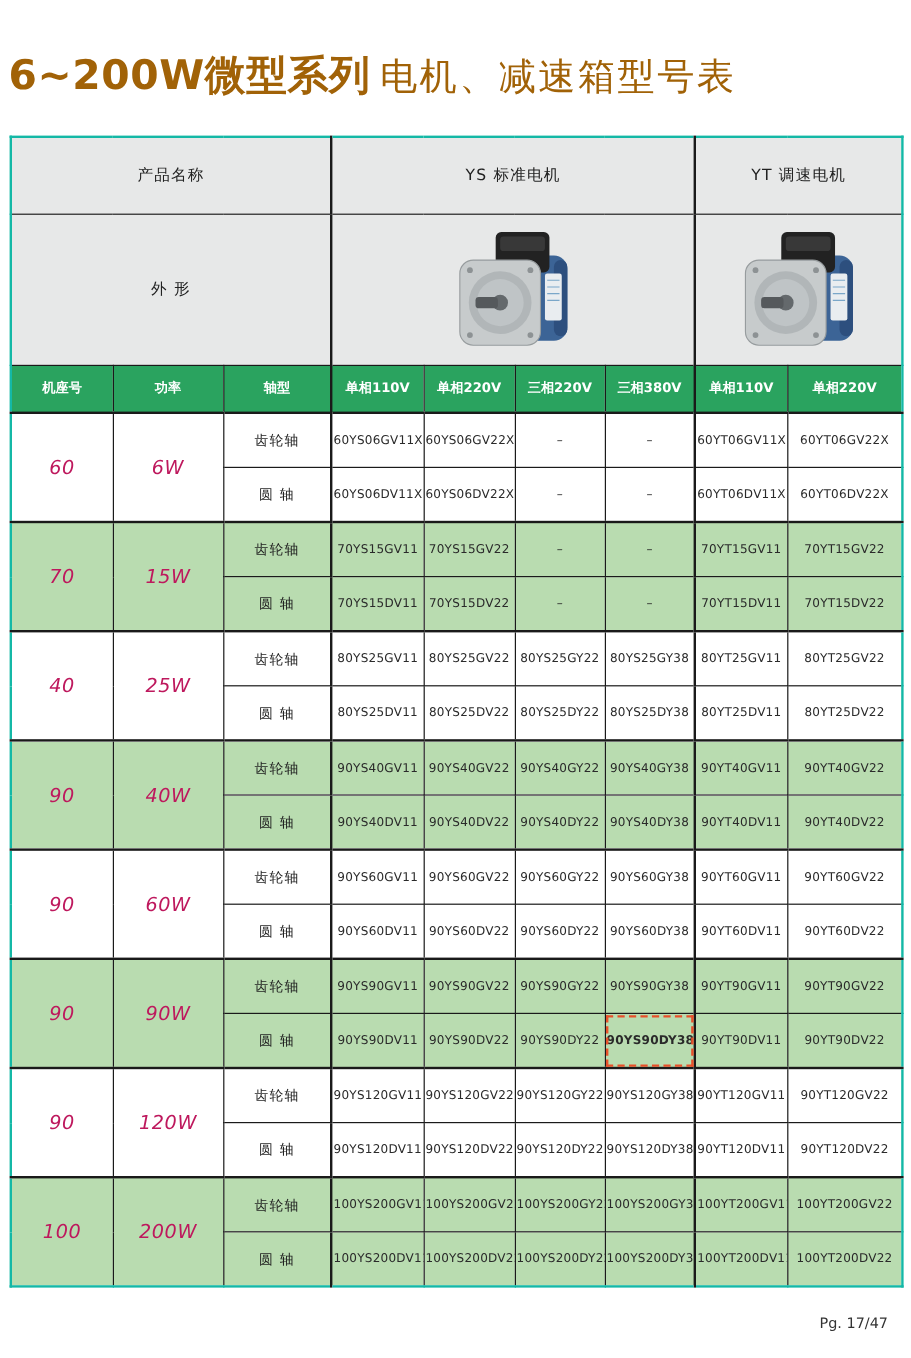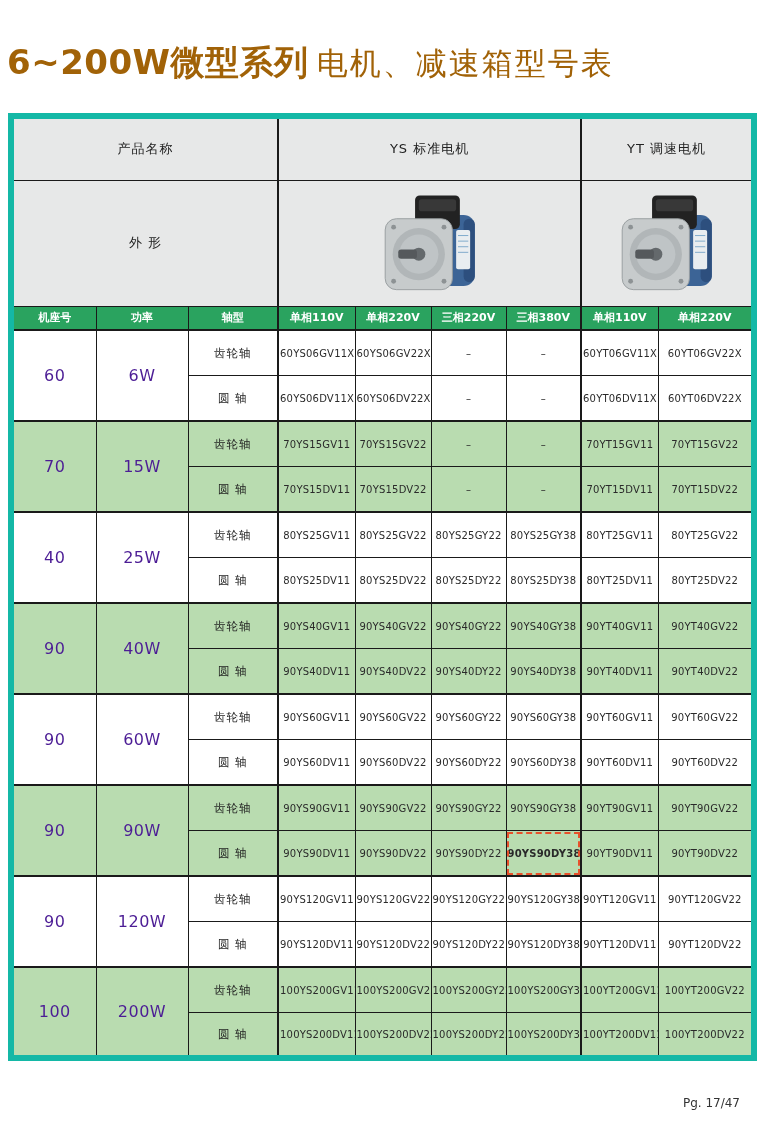--- a/index.html
+++ b/index.html
@@ -5,37 +5,37 @@
   * { margin:0; padding:0; box-sizing:border-box; }
   body { background:#fff; font-family:"DejaVu Sans","Liberation Sans",sans-serif; }
   .page { position:relative; width:759px; height:1132px; background:#ffffff; overflow:hidden; }
 
   .title { position:absolute; left:7px; top:40px; white-space:nowrap; color:#a16207; }
   .title .t-bold { font-size:34px; font-weight:bold; letter-spacing:0.5px; }
   .title .t-reg  { font-size:31px; font-weight:normal; letter-spacing:2px; margin-left:8px; }
 
   table.tbl { position:absolute; left:8px; top:113px; width:743px;
               border-collapse:collapse; table-layout:fixed;
-              border:6px solid #14b8a6; }
+              border:2px solid #14b8a6; }
   .tbl th, .tbl td { border:1px solid #1a1a1a; text-align:center; vertical-align:middle;
                      overflow:hidden; padding:0 1px; }
 
   tr.r-head1 { height:64px; }
   tr.r-photo { height:126px; }
-  tr.r-cols  { height:24px; }
+  tr.r-cols  { height:40px; }
 
   .gray-cell { background:#e7e8e8; color:#222; font-size:13px; font-weight:normal; }
   .head-label { font-size:13px; color:#222; letter-spacing:1px; font-weight:normal; }
 
   .green-h { background:#2aa35f; color:#ffffff; font-size:11px; font-weight:bold; }
 
   .sec { border-left-width:2px !important; }
   .group-start td { border-top-width:2px; }
 
-  td.frame, td.power { font-size:16px; color:#4c1d95; letter-spacing:0.5px; }
+  td.frame, td.power { font-size:16px; color:#be185d; letter-spacing:0.5px;font-style:italic; }
   td.shaft { font-size:11.5px; color:#1f1f1f; letter-spacing:1px;margin-left:12px; }
   td.model { font-size:10px; color:#2a2a2a; letter-spacing:0.2px; }
 
   tr.plain  td { background:#ffffff; }
   tr.shaded td { background:#b9dcb0; }
 
   td.hl { outline:2px dashed #e8502a; outline-offset:-3px;font-weight:bold; }
 
   .motor-wrap { display:flex; justify-content:center; align-items:center; }
 

